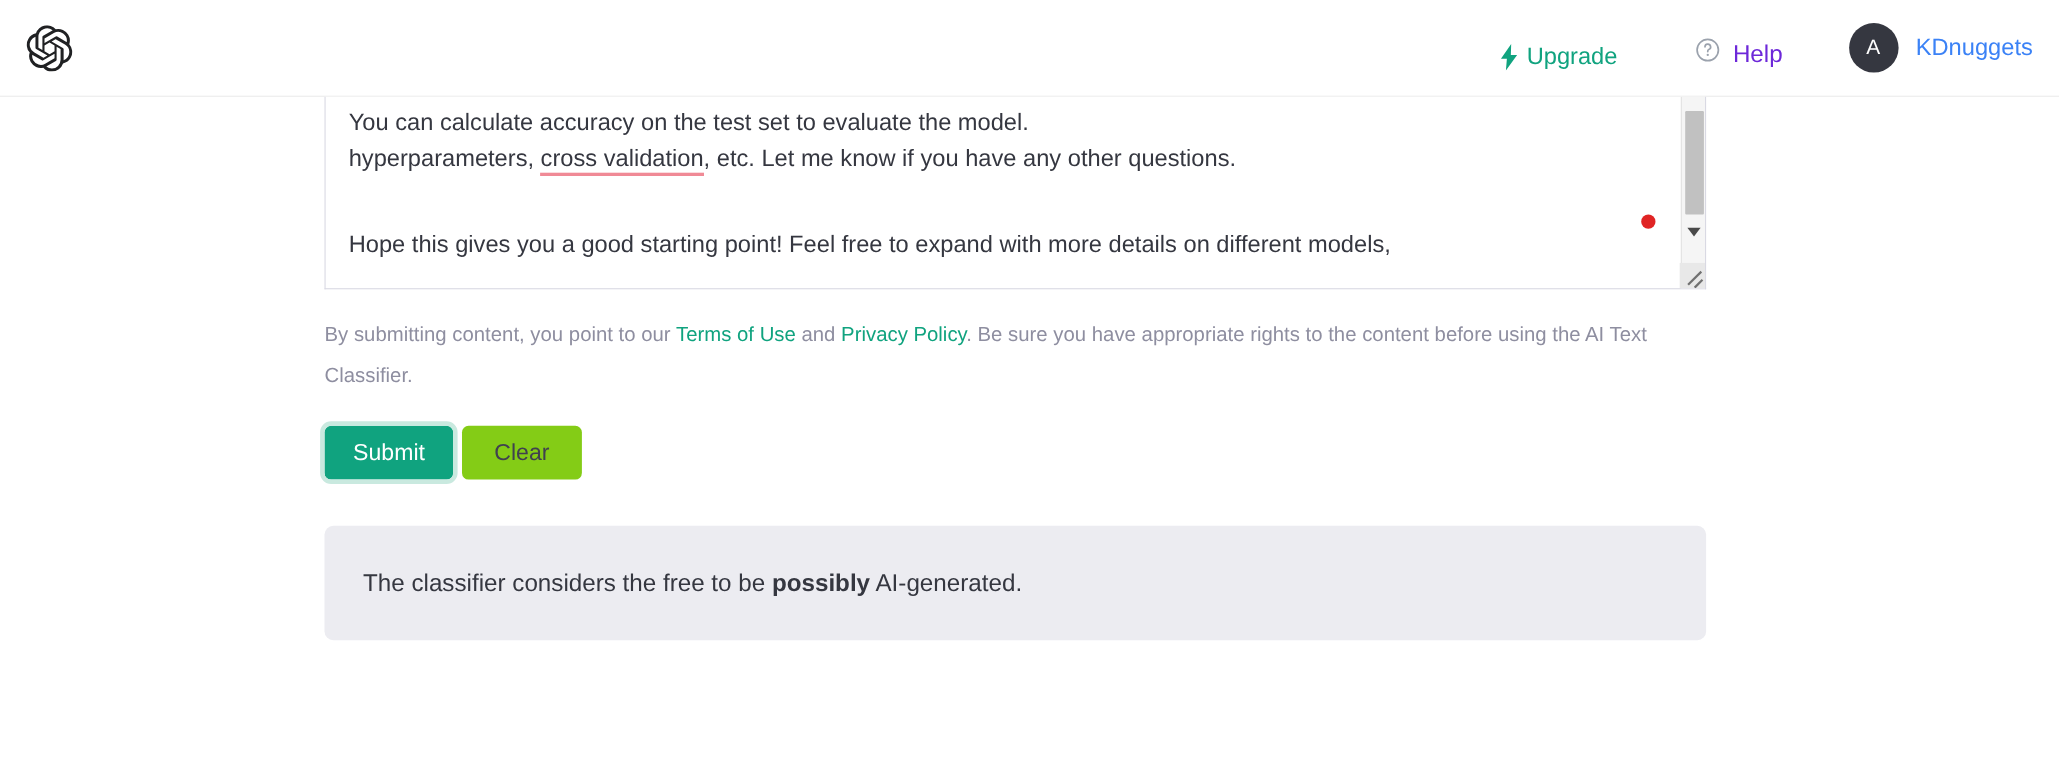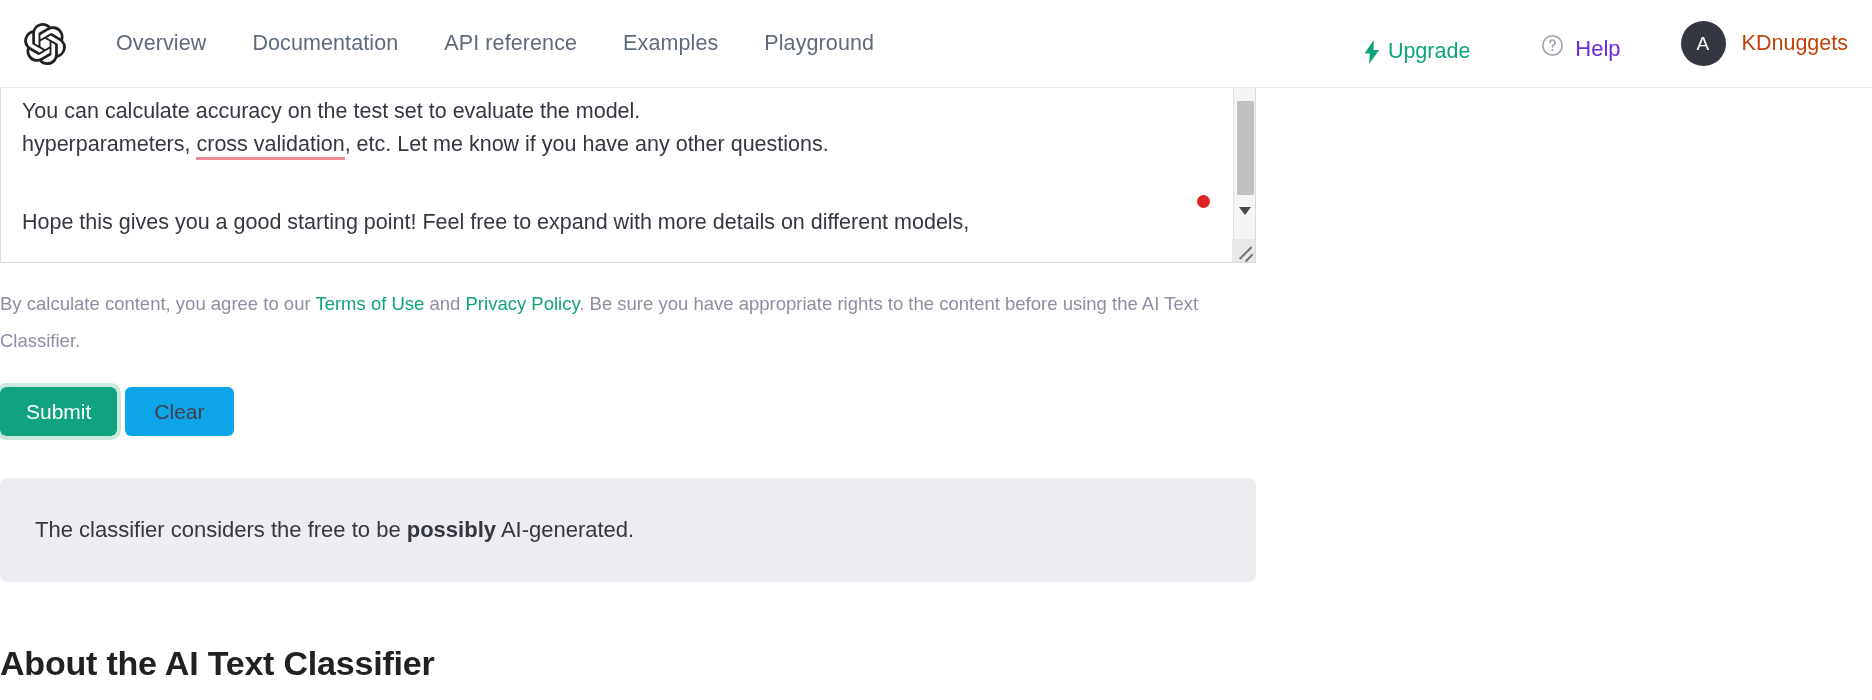--- a/index.html
+++ b/index.html
@@ -78,27 +78,28 @@
     width: 45px; height: 45px;
     border-radius: 50%;
     background: #353740;
     color: #ffffff;
     display: flex; align-items: center; justify-content: center;
     font-size: 19px;
     letter-spacing: .3px;
     flex: none;
   }
   .username {
-    color: #c2410c;
+    color: #3b82f6;
     font-size: 21.5px;
   }
 
   
   .main {
     position: relative;
+    padding-left: 295px;
     padding-top: 0;
   }
   .content {
     width: 1256px;
   }
 
   
   .ta-wrap {
     position: relative;
     width: 1256px;
@@ -205,21 +206,21 @@
     padding: 13px 26px;
     cursor: pointer;
     line-height: 1.1;
   }
   .btn-submit {
     background: #10a37f;
     color: #ffffff;
     outline: 4px solid #c9e9df;
   }
   .btn-clear {
-    background: #0ea5e9;
+    background: #84cc16;
     color: #40414f;
     padding: 13px 29px;
   }
 
   
   .result {
     margin-top: 42px;
     width: 1256px;
     height: 104px;
     background: #ececf1;
@@ -247,27 +248,20 @@
 <body>
 
 <div class="header">
 
   <div class="logo">
     <svg width="42" height="42" viewBox="0 0 24 24" fill="none" aria-hidden="true">
       <path d="M22.28 9.82a5.98 5.98 0 0 0-.52-4.91 6.05 6.05 0 0 0-6.51-2.9A6.07 6.07 0 0 0 4.98 4.18a5.98 5.98 0 0 0-3.998 2.9 6.05 6.05 0 0 0 .743 7.097 5.98 5.98 0 0 0 .52 4.911 6.05 6.05 0 0 0 6.515 2.9A5.98 5.98 0 0 0 13.26 24a6.06 6.06 0 0 0 5.772-4.206 5.99 5.99 0 0 0 3.997-2.9 6.06 6.06 0 0 0-.747-7.073zM13.26 22.43a4.48 4.48 0 0 1-2.876-1.04l.141-.081 4.779-2.758a.795.795 0 0 0 .392-.681v-6.737l2.02 1.168a.07.07 0 0 1 .039.062v5.583a4.5 4.5 0 0 1-4.495 4.485zM3.6 18.3a4.47 4.47 0 0 1-.535-3.014l.142.085 4.783 2.759a.78.78 0 0 0 .78 0l5.843-3.369v2.332a.08.08 0 0 1-.033.062L9.74 19.95a4.5 4.5 0 0 1-6.14-1.65zM2.34 7.896a4.49 4.49 0 0 1 2.366-1.973V11.6a.766.766 0 0 0 .388.676l5.815 3.355-2.02 1.168a.076.076 0 0 1-.071 0l-4.83-2.786A4.5 4.5 0 0 1 2.34 7.872zm16.597 3.855-5.833-3.387L15.119 7.2a.076.076 0 0 1 .071 0l4.83 2.791a4.494 4.494 0 0 1-.676 8.105v-5.678a.79.79 0 0 0-.407-.667zm2.01-3.023-.141-.085-4.774-2.782a.776.776 0 0 0-.785 0L9.409 9.23V6.897a.066.066 0 0 1 .028-.061l4.83-2.787a4.5 4.5 0 0 1 6.68 4.66zM8.307 12.863l-2.025-1.168a.08.08 0 0 1-.038-.057V6.075a4.5 4.5 0 0 1 7.375-3.453l-.142.08L8.704 5.46a.795.795 0 0 0-.393.681zm1.097-2.365 2.602-1.5 2.607 1.5v2.999l-2.597 1.5-2.607-1.5z" fill="#202123"></path>
     </svg>
   </div>
 
-  <nav class="nav">
-    <div class="nav-item">Overview</div>
-    <div class="nav-item">Documentation</div>
-    <div class="nav-item">API reference</div>
-    <div class="nav-item">Examples</div>
-    <div class="nav-item">Playground</div>
-  </nav>
 
   <div class="nav-spacer"></div>
 
   <div class="header-right">
 
     <div class="upgrade">
       <span>
         <svg class="bolt-ico" width="18" height="24" viewBox="0 0 12 16" aria-hidden="true">
           <path d="M7.2 0 1 9h3.6L4 16 10.8 6.6H7z" fill="#10a37f"></path>
         </svg>
@@ -309,27 +303,26 @@
       <div class="sb">
         <div class="sb-thumb"></div>
         <div class="sb-arrow">
             <i></i>
           </div>
       </div>
 
       <div class="resizer"></div>
     </div>
 
-    <div class="terms"><span>By calculate content, you agree to our </span><a href="#">Terms of Use</a><span> and </span><a href="#">Privacy Policy</a><span>. Be sure you have appropriate rights to the content before using the AI Text Classifier.</span></div>
+    <div class="terms"><span>By submitting content, you point to our </span><a href="#">Terms of Use</a><span> and </span><a href="#">Privacy Policy</a><span>. Be sure you have appropriate rights to the content before using the AI Text Classifier.</span></div>
 
     <div class="btn-row">
       <button class="btn btn-submit">Submit</button>
       <button class="btn btn-clear">Clear</button>
     </div>
 
     <div class="result">
       <div class="result-text"><span>The classifier considers the free to be </span><b>possibly</b><span> AI-generated.</span></div>
     </div>
 
-    <div class="about">About the AI Text Classifier</div>
 
   </div>
 </div>
 
 </body></html>

